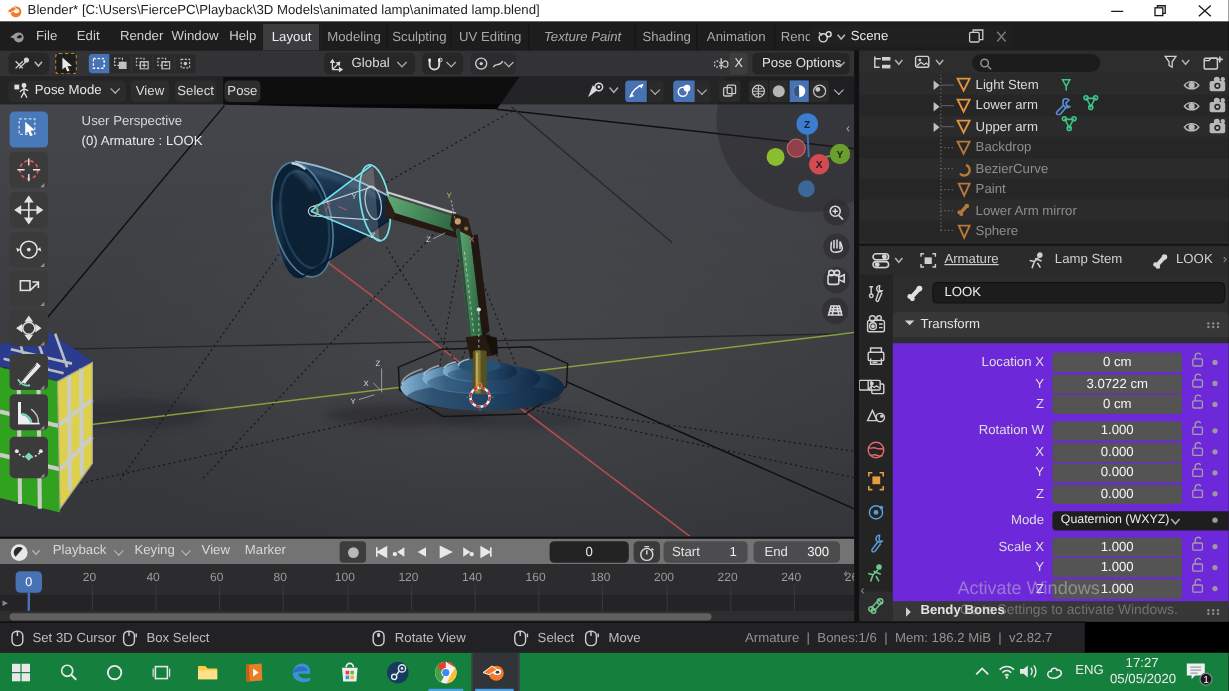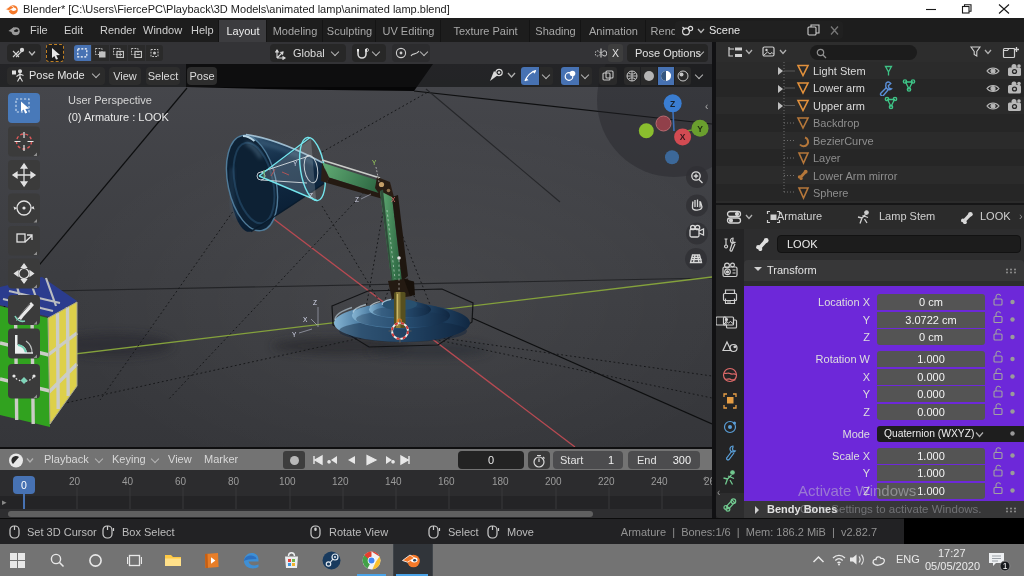--- a/index.html
+++ b/index.html
@@ -8,21 +8,21 @@
   .txt{white-space:nowrap;}
   
   #titlebar{left:0;top:0;width:1024px;height:18px;background:#ffffff;color:#1d1d1d;font-size:11px;}
   #menubar{left:0;top:18px;width:1024px;height:24px;background:#1d1d1d;color:#ababab;font-size:11px;}
   #toolrow{left:0;top:42px;width:712px;height:22px;background:#333336;}
   #vpwrap{left:0;top:64px;width:712px;height:383px;}
   #vphead{left:0;top:64px;width:712px;height:23px;background:rgba(18,18,19,0.66);}
   #timeline{left:0;top:447px;width:712px;height:71px;background:#2b2b2b;}
   #rpanel{left:712px;top:42px;width:312px;height:476px;background:#262626;border-left:4px solid #111113;box-sizing:border-box;}
   #statusbar{left:0;top:518px;width:904px;height:26px;background:#222224;border-top:1px solid #0c0c0c;box-sizing:border-box;color:#bdbdbd;font-size:11px;}
-  #taskbar{left:0;top:544px;width:1024px;height:32px;background:#737373;}
+  #taskbar{left:0;top:544px;width:1024px;height:32px;background:#15803d;}
   .menu-item{position:absolute;top:0;height:24px;line-height:24px;}
   .tab{position:absolute;top:2px;height:22px;line-height:22px;text-align:center;color:#a8a8a8;border-left:1px solid #141414;}
   .tab.active{background:#3c3c3f;color:#ededed;}
   .dk{background:#272727;border-radius:4px;position:absolute;}
   .caret{display:inline-block;width:5px;height:5px;border-right:1.4px solid #b4b4b4;border-bottom:1.4px solid #b4b4b4;transform:rotate(45deg);margin-top:-2px;}
 </style>
 </head>
 <body>
 
 <div class="abs" id="titlebar">
@@ -50,21 +50,21 @@
   </svg>
   <span class="menu-item txt" style="left:30px;color:#cfcfcf">File</span>
   <span class="menu-item txt" style="left:64px;color:#cfcfcf">Edit</span>
   <span class="menu-item txt" style="left:100px;color:#cfcfcf">Render</span>
   <span class="menu-item txt" style="left:143px;color:#cfcfcf">Window</span>
   <span class="menu-item txt" style="left:191px;color:#cfcfcf">Help</span>
   <div class="tab active" style="left:218px;width:48px;">Layout</div>
   <div class="tab" style="left:266px;width:56px;">Modeling</div>
   <div class="tab" style="left:322px;width:53px;">Sculpting</div>
   <div class="tab" style="left:375px;width:65px;">UV Editing</div>
-  <div class="tab" style="left:440px;width:89px;">Texture Paint</div>
+  <div class="tab" style="left:440px;width:89px;font-style:italic;">Texture Paint</div>
   <div class="tab" style="left:529px;width:51px;">Shading</div>
   <div class="tab" style="left:580px;width:65px;">Animation</div>
   <div class="tab" style="left:645px;width:60px;">Rendering</div>
   <div class="abs" style="left:675px;top:3px;width:168px;height:18px;background:#202020;border-radius:4px;">
     <svg class="abs" style="left:4px;top:2.5px" width="26" height="13" viewBox="0 0 26 13">
       <circle cx="7" cy="7.5" r="3.4" fill="none" stroke="#d8d8d8" stroke-width="1.2"></circle>
       <circle cx="11.5" cy="4.5" r="2.1" fill="none" stroke="#d8d8d8" stroke-width="1.2"></circle>
       <path d="M3.5,3 L6,5.5" stroke="#d8d8d8" stroke-width="1.2"></path>
       <path d="M19,5 l3,3.5 l3,-3.5" fill="none" stroke="#b9b9b9" stroke-width="1.3"></path>
     </svg>
@@ -664,21 +664,21 @@
           <circle cx="5.1" cy="116.5" r="1.6"></circle>
           <circle cx="9.7" cy="109.7" r="1.9"></circle>
         </g>
     </svg>
 
     <span class="abs txt" style="left:97px;top:2.5px;color:#dadada;">Light Stem</span>
     <span class="abs txt" style="left:97px;top:20px;color:#dadada;">Lower arm</span>
     <span class="abs txt" style="left:97px;top:37.5px;color:#dadada;">Upper arm</span>
     <span class="abs txt" style="left:97px;top:55px;color:#8e8e8e;">Backdrop</span>
     <span class="abs txt" style="left:97px;top:72.5px;color:#8e8e8e;text-align:center;">BezierCurve</span>
-    <span class="abs txt" style="left:97px;top:90px;color:#8e8e8e;">Layer</span>
+    <span class="abs txt" style="left:97px;top:90px;color:#8e8e8e;">Paint</span>
     <span class="abs txt" style="left:97px;top:107.5px;color:#8e8e8e;">Lower Arm mirror</span>
     <span class="abs txt" style="left:97px;top:125px;color:#8e8e8e;">Sphere</span>
 
     <svg class="abs" style="left:163px;top:2px" width="40" height="50" viewBox="0 0 40 50">
       <g fill="none" stroke="#3ec487" stroke-width="1.3">
         <path d="M6.5,2.5 L12.5,2.5 L9.5,8 Z M9.5,8 L9.5,11.5"></path>
         <path d="M26.5,18 L33.5,18 L30,25 Z"></path>
           <circle cx="26" cy="17.5" r="1.7"></circle>
           <circle cx="34" cy="17.5" r="1.7"></circle>
           <circle cx="30" cy="25.5" r="1.7"></circle>
@@ -738,21 +738,21 @@
         <rect x="1.5" y="8" width="13" height="5" rx="2.5"></rect>
         <circle cx="11" cy="4" r="1.4" fill="#d5d5d5"></circle>
         <circle cx="5" cy="10.5" r="1.4" fill="#d5d5d5"></circle>
       </g>
       <path d="M20,5 l3,3.5 l3,-3.5" fill="none" stroke="#b0b0b0" stroke-width="1.3"></path>
     </svg>
     <svg class="abs" style="left:50px;top:5px" width="15" height="14" viewBox="0 0 15 14">
       <path d="M4,1.5 L1.5,1.5 L1.5,4 M11,1.5 L13.5,1.5 L13.5,4 M4,12.5 L1.5,12.5 L1.5,10 M11,12.5 L13.5,12.5 L13.5,10" stroke="#cfcfcf" stroke-width="1.2" fill="none"></path>
       <rect x="4.5" y="4.5" width="6" height="5.5" fill="#cfcfcf"></rect>
     </svg>
-    <span class="abs txt" style="left:61px;top:5px;color:#d0d0d0;font-size:11px;">Armature</span>
+    <span class="abs txt" style="left:71px;top:5px;color:#d0d0d0;font-size:11px;text-decoration:underline;">Armature</span>
     <svg class="abs" style="left:140px;top:4.5px" width="16" height="15" viewBox="0 0 16 15">
       <g stroke="#d0d0d0" stroke-width="1.3" fill="none">
         <circle cx="10.5" cy="2.6" r="1.7" fill="#d0d0d0"></circle>
         <path d="M9.5,4.5 L6,8 M6.5,5.5 L12,7.5 M6,8 L2,7 M6,8 L4,13.5 M8.5,9 L11,13"></path>
       </g>
     </svg>
     <span class="abs txt" style="left:163px;top:5px;color:#d0d0d0;font-size:11px;">Lamp Stem</span>
     <svg class="abs" style="left:243px;top:5px" width="15" height="14" viewBox="0 0 15 14">
       <g fill="#d8d8d8">
           <polygon points="4.4,9.3 10.2,3.0 12.6,5.4 6.9,11.6"></polygon>

